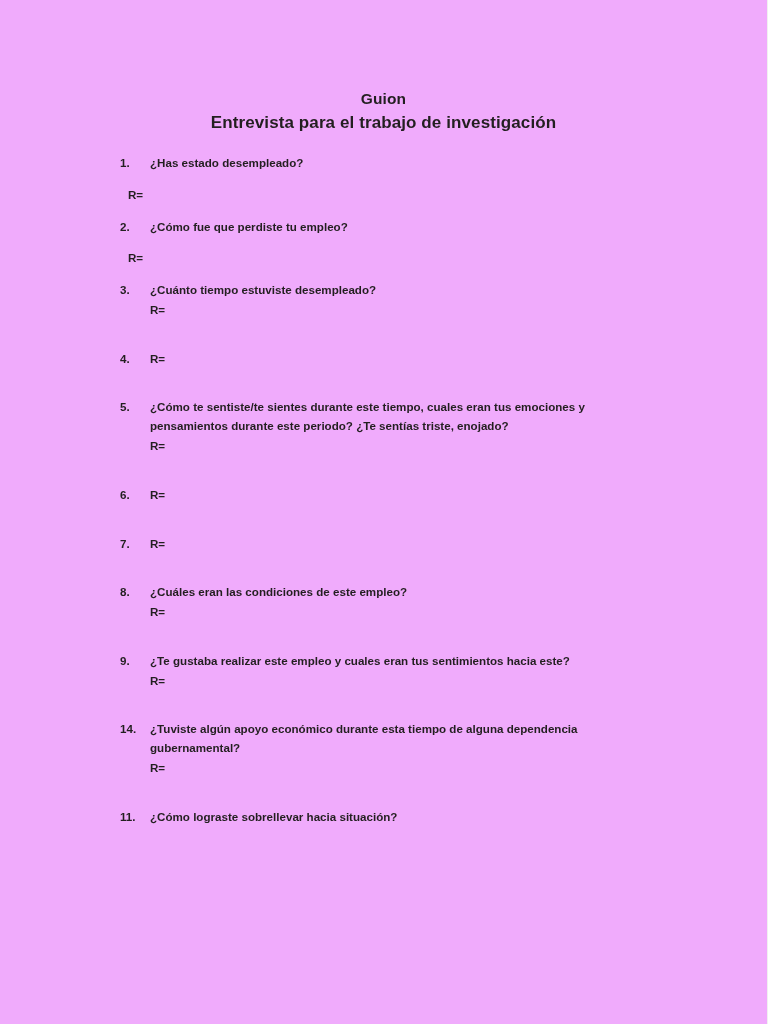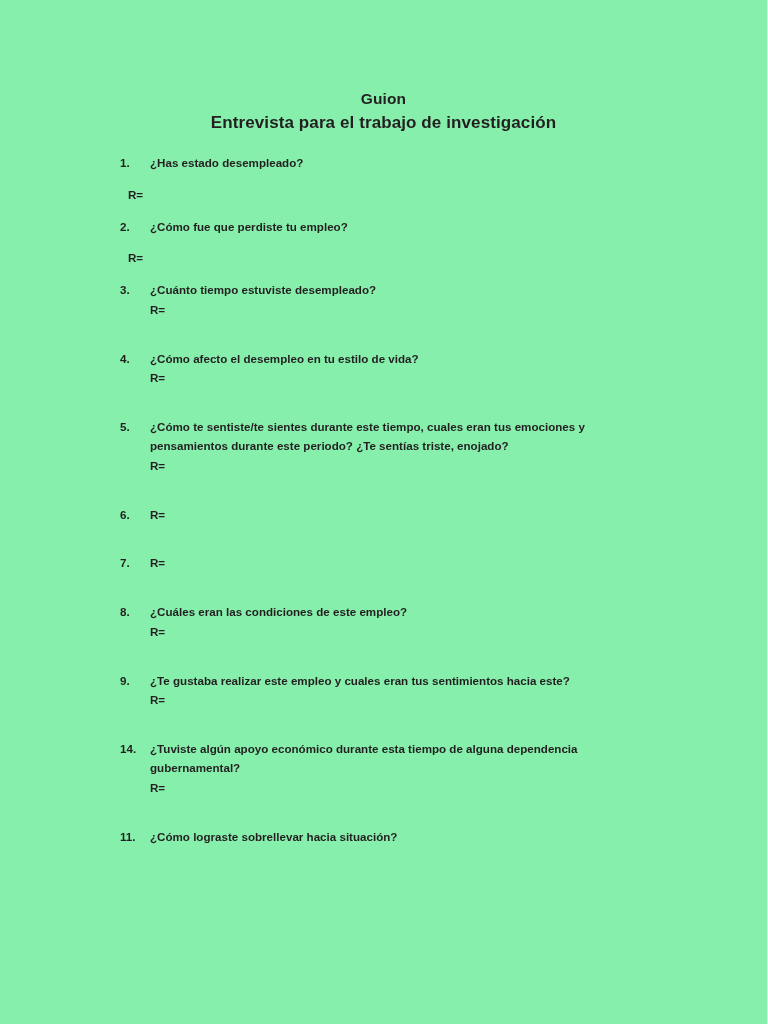--- a/index.html
+++ b/index.html
@@ -4,21 +4,21 @@
 <style>
   html, body {
     margin: 0;
     padding: 0;
     background: #ffffff;
   }
   .page {
     position: relative;
     width: 768px;
     height: 1024px;
-    background: #86efac;
+    background: #f0abfc;
     box-sizing: border-box;
     overflow: hidden;
     border-right: 1px solid #f0f0f0;
     font-family: "Liberation Sans", sans-serif;
     color: #231f20;
   }
   .doc-body {
     position: absolute;
     top: 88px;
     left: 0;
@@ -106,21 +106,20 @@
           <div class="qtext">¿Cómo fue que perdiste tu empleo?</div>
           <div class="answer outdent">R=</div>
         </li>
         <li class="qitem">
           <span class="qnum">3.</span>
           <div class="qtext">¿Cuánto tiempo estuviste desempleado?</div>
           <div class="answer">R=</div>
         </li>
         <li class="qitem gap-before">
           <span class="qnum">4.</span>
-          <div class="qtext">¿Cómo afecto el desempleo en tu estilo de vida?</div>
           <div class="answer">R=</div>
         </li>
         <li class="qitem gap-before">
           <span class="qnum">5.</span>
           <div class="qtext">¿Cómo te sentiste/te sientes durante este tiempo, cuales eran tus emociones y pensamientos durante este periodo? ¿Te sentías triste, enojado?</div>
           <div class="answer">R=</div>
         </li>
         <li class="qitem gap-before">
           <span class="qnum">6.</span>
           <div class="answer">R=</div>

